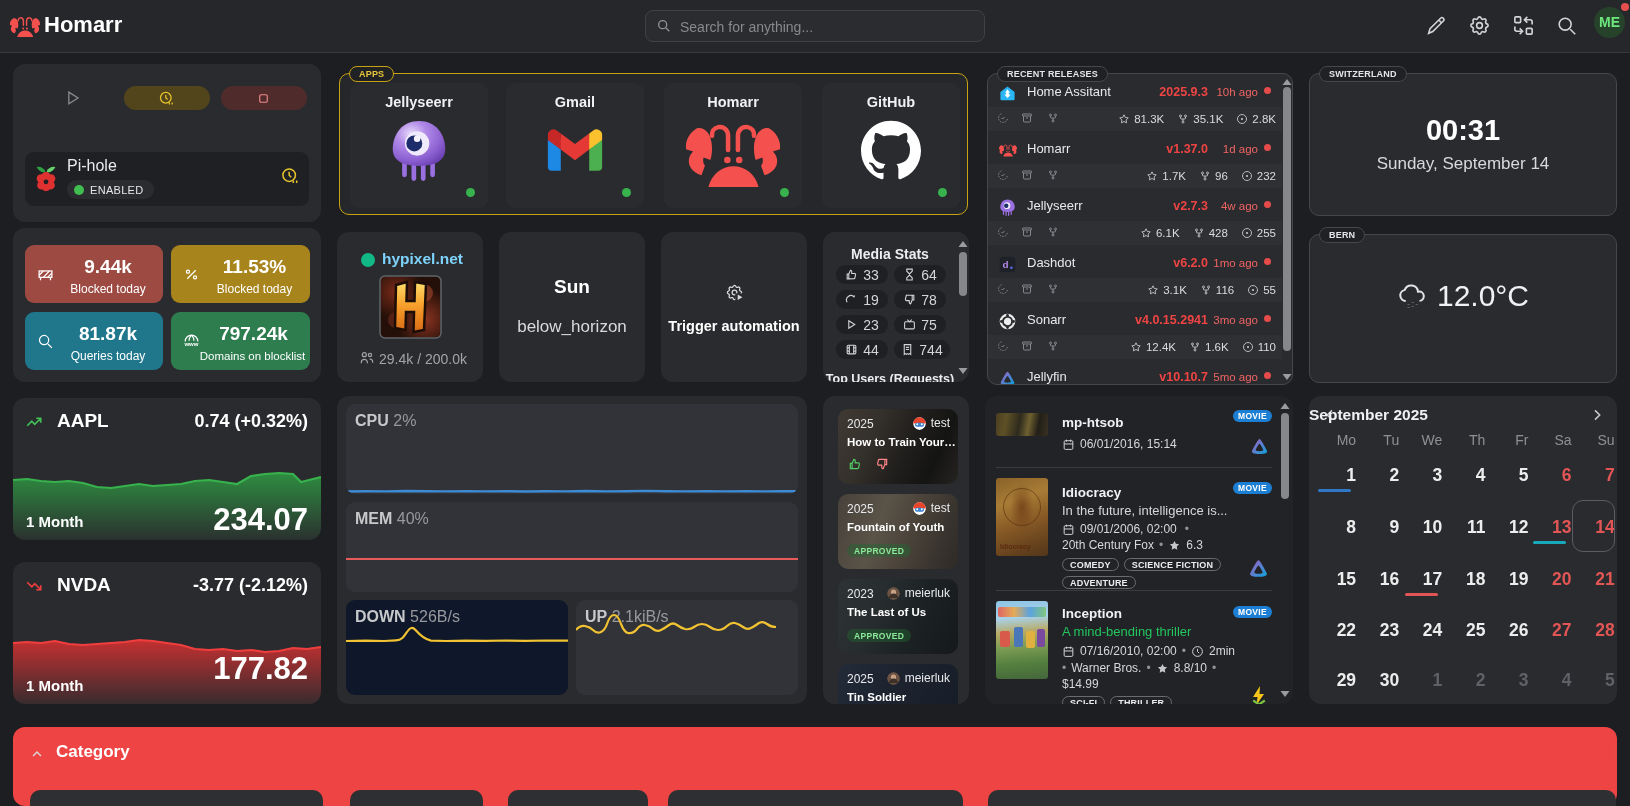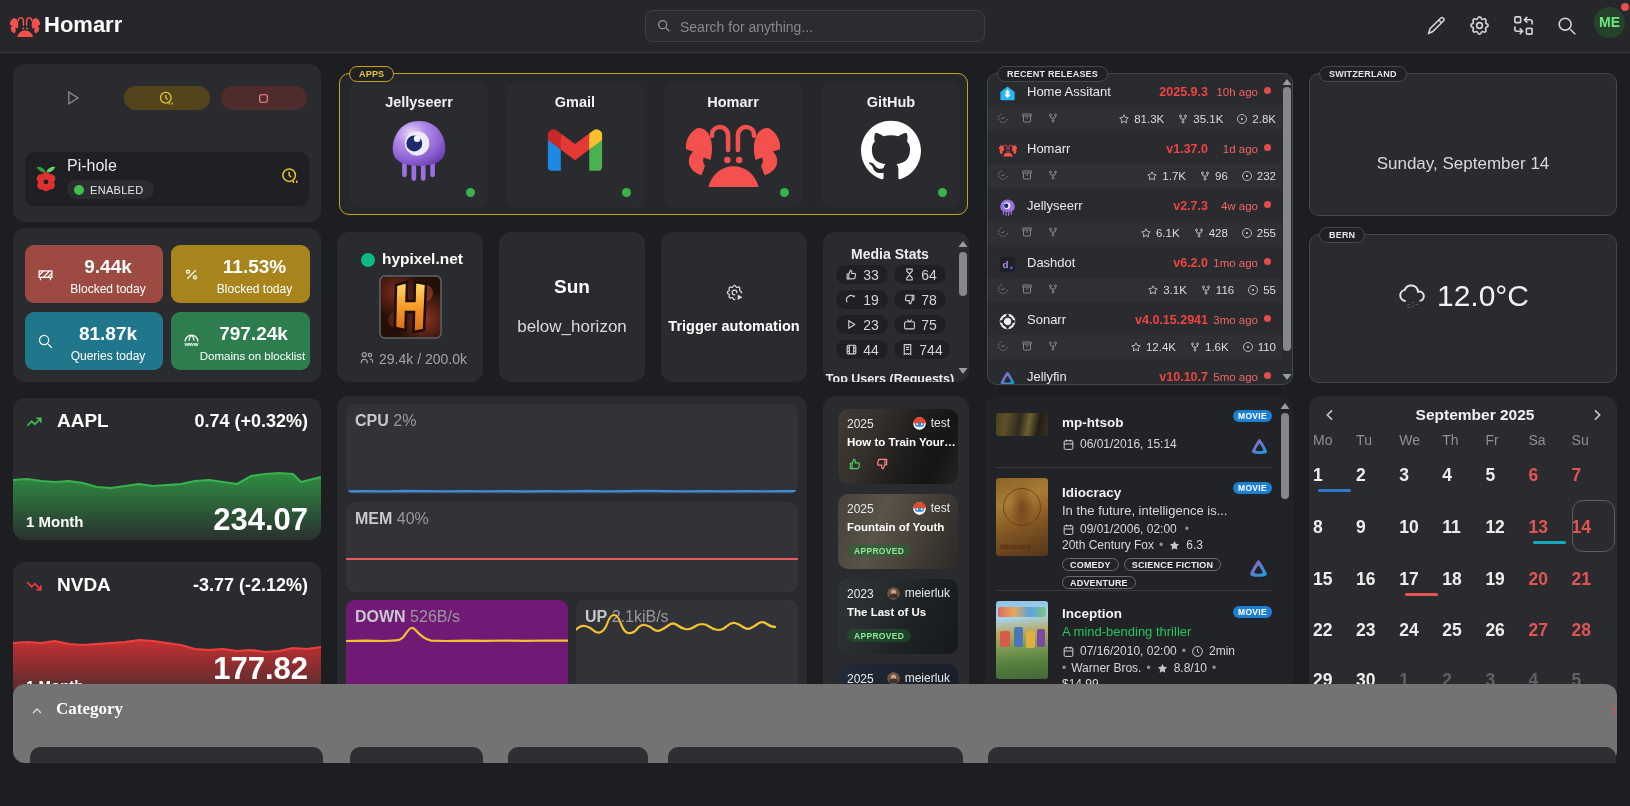--- a/index.html
+++ b/index.html
@@ -206,21 +206,21 @@
       <div style="position:absolute;left:0;top:11px;width:100%;text-align:center;font-size:14.5px;font-weight:bold;color:#f0f1f3;">GitHub</div>
       <svg width="60" height="60" viewBox="0 0 24 24" style="position:absolute;left:39px;top:37px;">
         <path fill="#fff" d="M12 .297c-6.63 0-12 5.373-12 12 0 5.303 3.438 9.8 8.205 11.385.6.113.82-.258.82-.577 0-.285-.01-1.04-.015-2.04-3.338.724-4.042-1.61-4.042-1.61C4.422 18.07 3.633 17.7 3.633 17.7c-1.087-.744.084-.729.084-.729 1.205.084 1.838 1.236 1.838 1.236 1.07 1.835 2.809 1.305 3.495.998.108-.776.417-1.305.76-1.605-2.665-.3-5.466-1.332-5.466-5.93 0-1.31.465-2.38 1.235-3.22-.135-.303-.54-1.523.105-3.176 0 0 1.005-.322 3.3 1.23.96-.267 1.98-.399 3-.405 1.02.006 2.04.138 3 .405 2.28-1.552 3.285-1.23 3.285-1.23.645 1.653.24 2.873.12 3.176.765.84 1.23 1.91 1.23 3.22 0 4.61-2.805 5.625-5.475 5.92.42.36.81 1.096.81 2.22 0 1.606-.015 2.896-.015 3.286 0 .315.21.69.825.57C20.565 22.092 24 17.592 24 12.297c0-6.627-5.373-12-12-12"></path>
       </svg>
       <div style="position:absolute;right:13px;bottom:11px;width:9px;height:9px;border-radius:50%;background:#37b24d;"></div>
     </div>
   </div>
 
   <div class="card" id="hypixel" style="left:337px;top:232px;width:146px;height:150px;">
     <div style="position:absolute;left:24px;top:21px;width:14px;height:14px;border-radius:50%;background:#12b886;"></div>
-    <div style="position:absolute;left:45px;top:18px;font-size:15.5px;font-weight:bold;color:#ffffff;">hypixel.net</div>
+    <div style="position:absolute;left:45px;top:18px;font-size:15.5px;font-weight:bold;color:#7dd3fc;">hypixel.net</div>
     <svg width="63" height="64" viewBox="0 0 63 64" style="position:absolute;left:42px;top:43px;">
       <defs>
         <radialGradient id="hpx1" cx="25%" cy="25%" r="45%">
             <stop offset="0%" stop-color="#7a2a1a"></stop>
             <stop offset="100%" stop-color="#7a2a1a" stop-opacity="0"></stop>
           </radialGradient>
         <radialGradient id="hpx2" cx="75%" cy="70%" r="50%">
             <stop offset="0%" stop-color="#8a3320"></stop>
             <stop offset="100%" stop-color="#8a3320" stop-opacity="0"></stop>
           </radialGradient>
@@ -605,20 +605,21 @@
         <path d="M5 1 L9.5 7 H0.5 Z" fill="#9a9ca0"></path>
       </svg>
     <div style="position:absolute;left:295px;top:13px;width:8px;height:264px;background:#85878b;border-radius:4px;"></div>
     <svg width="10" height="8" viewBox="0 0 10 8" style="position:absolute;left:294px;top:299px;">
         <path d="M5 7 L9.5 1 H0.5 Z" fill="#9a9ca0"></path>
       </svg>
   </div>
 
   <div class="fs" id="swiss" style="left:1309px;top:73px;width:308px;height:143px;">
     <span class="legend">SWITZERLAND</span>
+    <div style="position:absolute;left:0;top:40px;width:306px;text-align:center;font-size:29px;font-weight:bold;color:#fff;">00:31</div>
     <div style="position:absolute;left:0;top:80px;width:306px;text-align:center;font-size:17px;color:#d8d9db;">Sunday, September 14</div>
   </div>
   <div class="fs" id="bern" style="left:1309px;top:234px;width:308px;height:149px;">
     <span class="legend">BERN</span>
     <div style="position:absolute;left:0;top:44px;width:306px;display:flex;align-items:center;justify-content:center;gap:10px;">
       <svg width="30" height="30" viewBox="0 0 24 24" fill="none" stroke="#e3e4e6" stroke-width="1.6">
           <path d="M7 16 a4.5 4.5 0 0 1 -.8 -8.9 a5.5 5.5 0 0 1 10.6 1.4 h.7 a3.7 3.7 0 0 1 .5 7.4"></path>
           <path stroke-width="2" d="M9.3 18.3 v.3 M9.3 21.3 v.3 M12.6 17.3 v.3 M12.6 20.3 v.3 M15.8 18.3 v.3"></path>
         </svg>
       <span style="font-size:30px;color:#f0f1f3;">12.0°C</span>
@@ -673,21 +674,21 @@
       </svg>
     </div>
 
     <div style="position:absolute;left:9px;top:106px;width:452px;height:90px;background:#323338;border-radius:9px;overflow:hidden;">
       <div style="position:absolute;left:9px;top:8px;font-size:16px;"><span style="font-weight:bold;color:#c7c8ca;">MEM</span> <span style="color:#97999d;">40%</span></div>
       <svg width="452" height="90" viewBox="0 0 452 90" preserveAspectRatio="none" style="position:absolute;left:0;top:0;">
         <path d="M0 57 L452 57" fill="none" stroke="#e85b5b" stroke-width="2.2"></path>
       </svg>
     </div>
 
-    <div style="position:absolute;left:9px;top:204px;width:222px;height:95px;background:#701a75;border-radius:9px;overflow:hidden;">
+    <div style="position:absolute;left:9px;top:204px;width:222px;height:95px;background:#0f172a;border-radius:9px;overflow:hidden;">
       <div style="position:absolute;left:9px;top:8px;font-size:16px;"><span style="font-weight:bold;color:#c7c8ca;">DOWN</span> <span style="color:#97999d;">526B/s</span></div>
       <svg width="222" height="95" viewBox="0 0 222 95" preserveAspectRatio="none" style="position:absolute;left:0;top:0;">
         <path d="M0 41 L20 40.7 L38 41 L50 40.4 C56 40 58 36.5 61 32 C64 27.3 66.5 26.6 69.5 30 C73 34 78 39.3 85 40.6 L100 41 L120 40.6 L140 40.9 L160 40.5 L180 40.8 L200 40.5 L222 40.7" fill="none" stroke="#f1c232" stroke-width="2.2"></path>
       </svg>
     </div>
 
     <div style="position:absolute;left:239px;top:204px;width:222px;height:95px;background:#323338;border-radius:9px;overflow:hidden;">
       <div style="position:absolute;left:9px;top:8px;font-size:16px;"><span style="font-weight:bold;color:#c7c8ca;">UP</span> <span style="color:#97999d;">2.1kiB/s</span></div>
       <svg width="222" height="95" viewBox="0 0 222 95" preserveAspectRatio="none" style="position:absolute;left:0;top:0;">
         <path d="M0 30 q4 -5 9 -4 q5 1 8 4 q4 4 8 2 q4 -2 6 -8 q3 -9 7 -9 q4 0 7 9 q3 8 7 9 q5 1 9 -4 q4 -5 8 -4 q5 1 8 4 q4 3 8 1 q4 -2 8 -5 q4 -3 8 0 q4 3 8 4 q5 1 9 -2 q4 -3 8 -3 q4 0 8 3 q4 3 8 3 q5 0 9 -4 q4 -4 8 -3 q4 1 8 4 q4 3 8 1 q4 -2 8 -5 q4 -2 8 1 q4 3 9 3" fill="none" stroke="#f1c232" stroke-width="2.2"></path>
@@ -876,24 +877,24 @@
       </svg>
   </div>
 
   <div class="card" id="calendar" style="left:1309px;top:396px;width:308px;height:308px;">
     <svg width="16" height="16" viewBox="0 0 24 24" fill="none" stroke="#c6c7c9" stroke-width="2.4" style="position:absolute;left:13px;top:11px;">
         <path d="M15 5 l-7 7 7 7"></path>
       </svg>
     <svg width="16" height="16" viewBox="0 0 24 24" fill="none" stroke="#c6c7c9" stroke-width="2.4" style="position:absolute;left:280px;top:11px;">
         <path d="M9 5 l7 7 -7 7"></path>
       </svg>
-    <div style="position:absolute;left:12px;top:10px;width:308px;text-align:center;font-size:15.5px;font-weight:bold;color:#f0f1f3;">September 2025</div>
+    <div style="position:absolute;left:0;top:10px;width:308px;text-align:left;font-size:15.5px;font-weight:bold;color:#f0f1f3;">September 2025</div>
     <style>
       .cal7 { position:absolute; left:4px; width:302px; display:flex; }
-      .cal7 > div { width:43.1px; text-align:left; }
+      .cal7 > div { width:43.1px; text-align:right; }
       .dh { font-size:14px; color:#8e9094; }
       .dn { font-size:17.5px; font-weight:600; color:#eceded; }
       .dn.we { color:#e15555; }
       .dn.out { color:#5f6166; font-weight:600; }
     </style>
     <div class="cal7" style="top:36px;">
         <div class="dh">Mo</div>
         <div class="dh">Tu</div>
         <div class="dh">We</div>
         <div class="dh">Th</div>
@@ -945,21 +946,21 @@
         <div class="dn out">3</div>
         <div class="dn out">4</div>
         <div class="dn out">5</div>
       </div>
     <div style="position:absolute;left:9px;top:93px;width:33px;height:3px;border-radius:2px;background:#2f78c8;"></div>
     <div style="position:absolute;left:224px;top:145px;width:33px;height:3px;border-radius:2px;background:#18a8bc;"></div>
     <div style="position:absolute;left:96px;top:197px;width:33px;height:3px;border-radius:2px;background:#e15555;"></div>
     <div style="position:absolute;left:263px;top:104px;width:43px;height:52px;border:1px solid #5a5c61;border-radius:11px;"></div>
   </div>
 
-  <div class="card" id="category" style="left:13px;top:684px;width:1604px;height:79px;background:#737373;font-family:Liberation Serif, serif;">
+  <div class="card" id="category" style="left:13px;top:727px;width:1604px;height:79px;background:#ef4444;">
     <svg width="16" height="16" viewBox="0 0 24 24" fill="none" stroke="#d8d9db" stroke-width="2" style="position:absolute;left:16px;top:19px;">
         <path d="M6 15 l6 -6 6 6"></path>
       </svg>
     <div style="position:absolute;left:43px;top:15px;font-size:17px;font-weight:bold;color:#fff;">Category</div>
     <svg width="16" height="16" viewBox="0 0 24 24" fill="#e5504e" style="position:absolute;left:1593px;top:17px;">
         <circle cx="12" cy="5" r="1.7"></circle>
         <circle cx="12" cy="12" r="1.7"></circle>
         <circle cx="12" cy="19" r="1.7"></circle>
       </svg>
     <div style="position:absolute;left:17px;top:63px;width:293px;height:16px;background:#2e2f33;border-radius:10px 10px 0 0;"></div>

